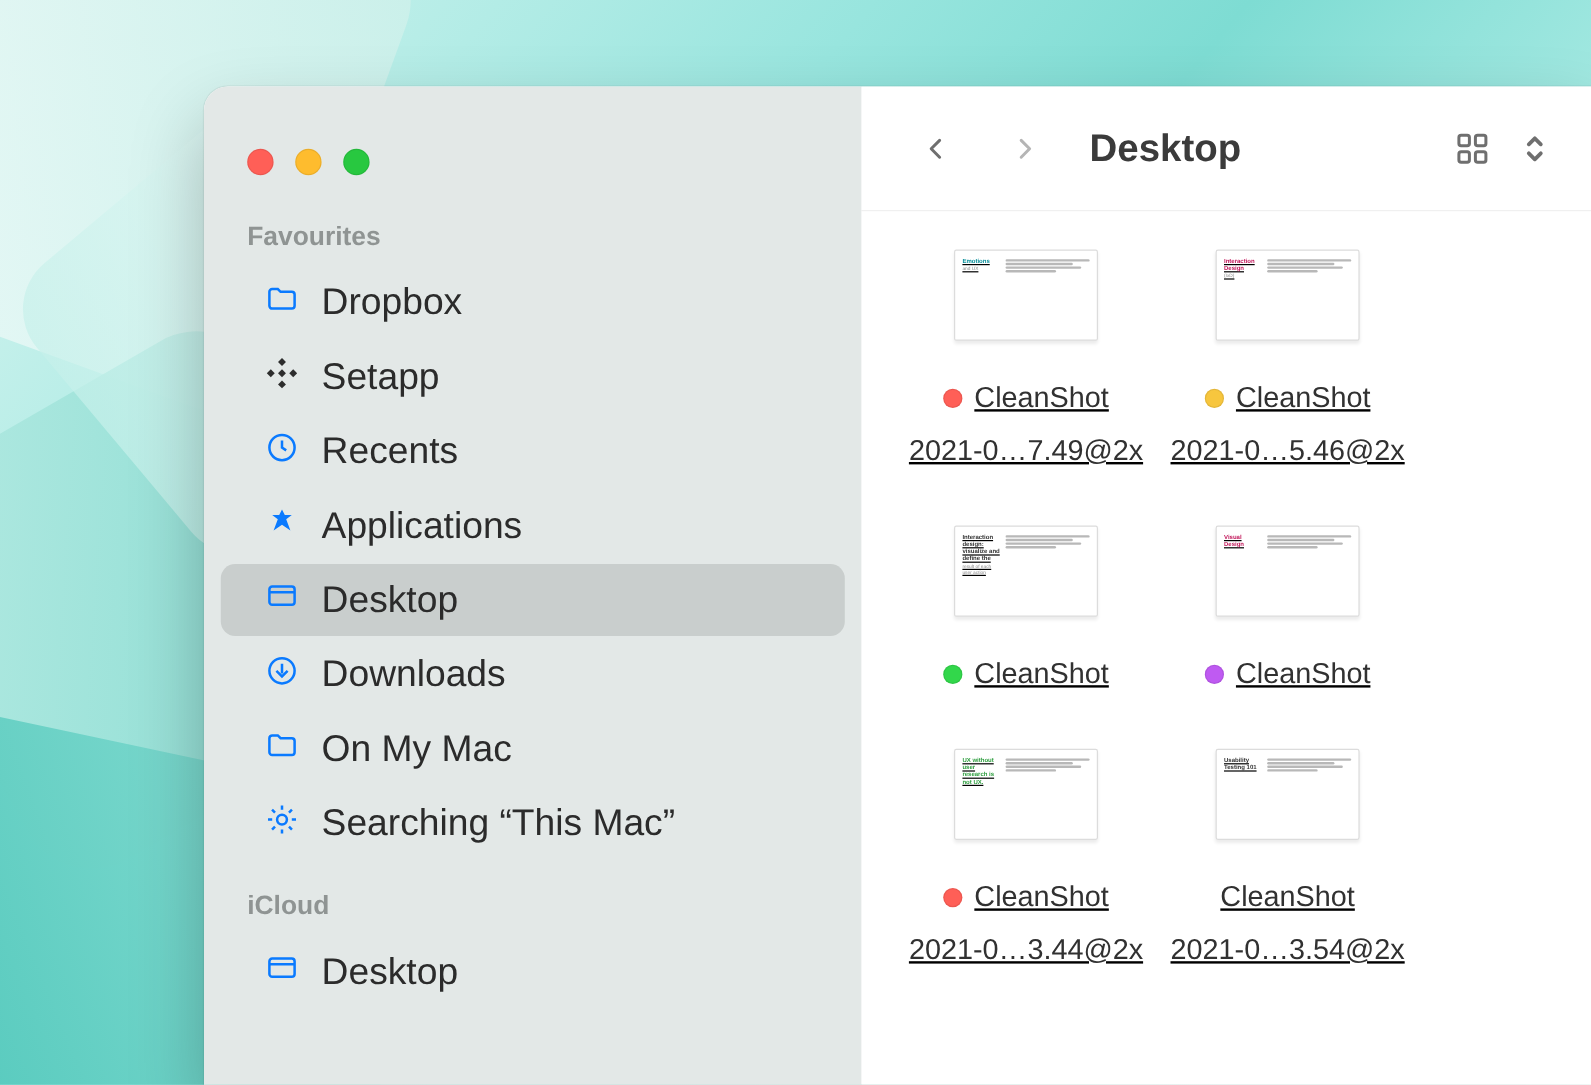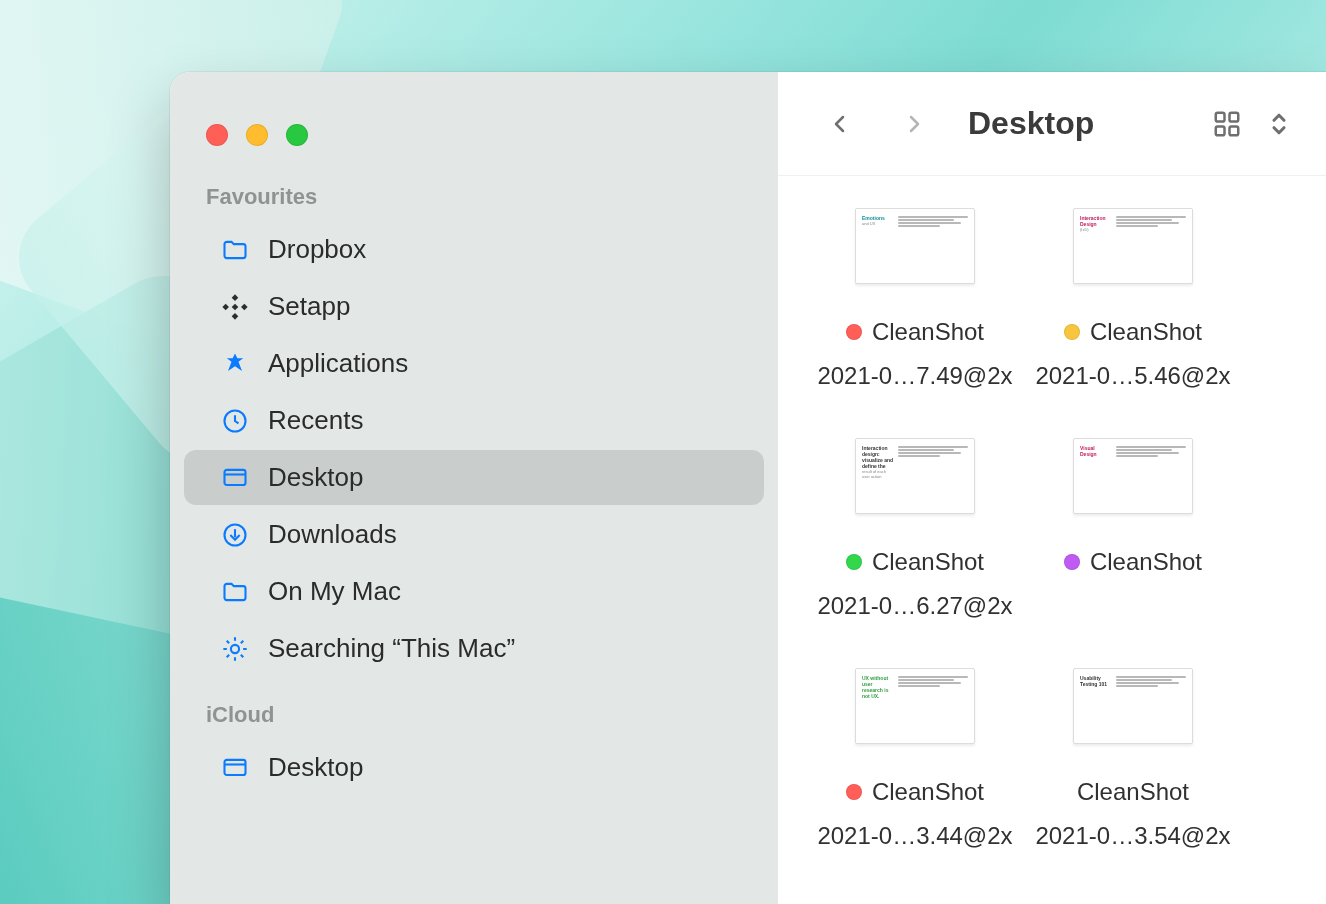--- a/index.html
+++ b/index.html
@@ -21,42 +21,42 @@
     width: 1156px; height: 832px;
     background: #fff;
     border-radius: 20px 0 0 0;
     box-shadow: 0 30px 60px rgba(0,0,0,0.25), 0 0 0 1px rgba(0,0,0,0.05);
     display: flex;
     overflow: hidden;
   }
 
   
   .sidebar {
-    width: 608px;
+    width: 548px;
     background: #e3e8e7; 
     padding: 28px 0 0 0;
     overflow: hidden;
   }
   .traffic-lights { display: flex; gap: 18px; padding: 24px 0 28px 36px; }
   .tl { width: 22px; height: 22px; border-radius: 50%; }
   .tl.red { background:#ff5f57; box-shadow: inset 0 0 0 1px rgba(0,0,0,0.08);}
   .tl.yellow { background:#febc2e; box-shadow: inset 0 0 0 1px rgba(0,0,0,0.08);}
   .tl.green { background:#28c840; box-shadow: inset 0 0 0 1px rgba(0,0,0,0.08);}
 
   .section-label {
     padding: 10px 36px 10px 36px;
     font-size: 22px;
     font-weight: 600;
     color: #8f9493;
   }
   .sb-item {
-    display: flex; align-items: center;
+    display: flex; 
     gap: 18px;
     padding: 12px 20px 12px 36px;
-    font-size: 26px;
+    font-size: 31px;
     color: #2b2b2b;
     border-radius: 12px;
     margin: 2px 14px;
     cursor: default;
   }
   .sb-item.selected { background: #c9cecd; }
   .sb-icon { width: 30px; height: 30px; display:flex; align-items:center; justify-content:center; flex: 0 0 30px;}
   .sb-icon svg { width: 28px; height: 28px; }
   .sb-label { white-space: nowrap; overflow: hidden; text-overflow: ellipsis; }
 
@@ -83,20 +83,21 @@
   .files {
     flex:1;
     padding: 32px 20px 20px 28px;
     overflow: hidden;
   }
   .grid {
     display: grid;
     grid-template-columns: repeat(2, 218px);
     column-gap: 0px;
     row-gap: 48px;
+    text-decoration: underline;
   }
   .file {
     display:flex; flex-direction:column; align-items:center;
     width: 218px;
   }
   .thumb {
     width: 120px; height: 76px;
     background: #fff;
     border: 1px solid #dcdcdc;
     border-radius: 2px;
@@ -163,35 +164,35 @@
               <rect x="10" y="10" width="4" height="4" transform="rotate(45 12 12)"></rect>
             </g>
           </svg>
       </span>
       <span class="sb-label">Setapp</span>
     </div>
 
 
     <div class="sb-item">
       <span class="sb-icon">
+        <svg viewBox="0 0 24 24" fill="none" class="blue-stroke" stroke-width="1.8">
+            <circle cx="12" cy="12" r="9"></circle>
+            <path d="M12 7v5l3 2"></path>
+          </svg>
+      </span>
+      <span class="sb-label">Recents</span>
+    </div>
+
+    <div class="sb-item">
+      <span class="sb-icon">
         <svg viewBox="0 0 24 24" fill="#0a7aff">
             <path d="M12 3l2 4h5l-4 3 3 8-6-4-6 4 3-8-4-3h5l2-4z"></path>
           </svg>
       </span>
       <span class="sb-label">Applications</span>
-    </div>
-
-    <div class="sb-item">
-      <span class="sb-icon">
-        <svg viewBox="0 0 24 24" fill="none" class="blue-stroke" stroke-width="1.8">
-            <circle cx="12" cy="12" r="9"></circle>
-            <path d="M12 7v5l3 2"></path>
-          </svg>
-      </span>
-      <span class="sb-label">Recents</span>
     </div>
 
     <div class="sb-item selected">
       <span class="sb-icon">
         <svg viewBox="0 0 24 24" fill="none" class="blue-stroke" stroke-width="1.8">
             <rect x="3" y="5" width="18" height="13" rx="2"></rect>
             <path d="M3 9h18"></path>
           </svg>
       </span>
       <span class="sb-label">Desktop</span>
@@ -319,21 +320,20 @@
                   <div class="tline" style="width:80%"></div>
                   <div class="tline" style="width:90%"></div>
                   <div class="tline" style="width:60%"></div>
                 </div>
               </div>
             </div>
             <div class="file-label">
               <span class="tag-dot" style="background: rgb(50, 215, 75);"></span>
               <span class="fname">CleanShot</span>
             </div>
-            <div class="file-sub">2021-0…6.27@2x</div>
           </div>
           <div class="file">
             <div class="thumb">
               <div class="thumb-row">
                 <div class="thumb-side" style="color:#c2185b;font-weight:600;">Visual Design<div style="color:#888;font-weight:400;font-size:4px;"></div></div>
                 <div class="thumb-text">
                   <div class="tline"></div>
                   <div class="tline" style="width:80%"></div>
                   <div class="tline" style="width:90%"></div>
                   <div class="tline" style="width:60%"></div>

